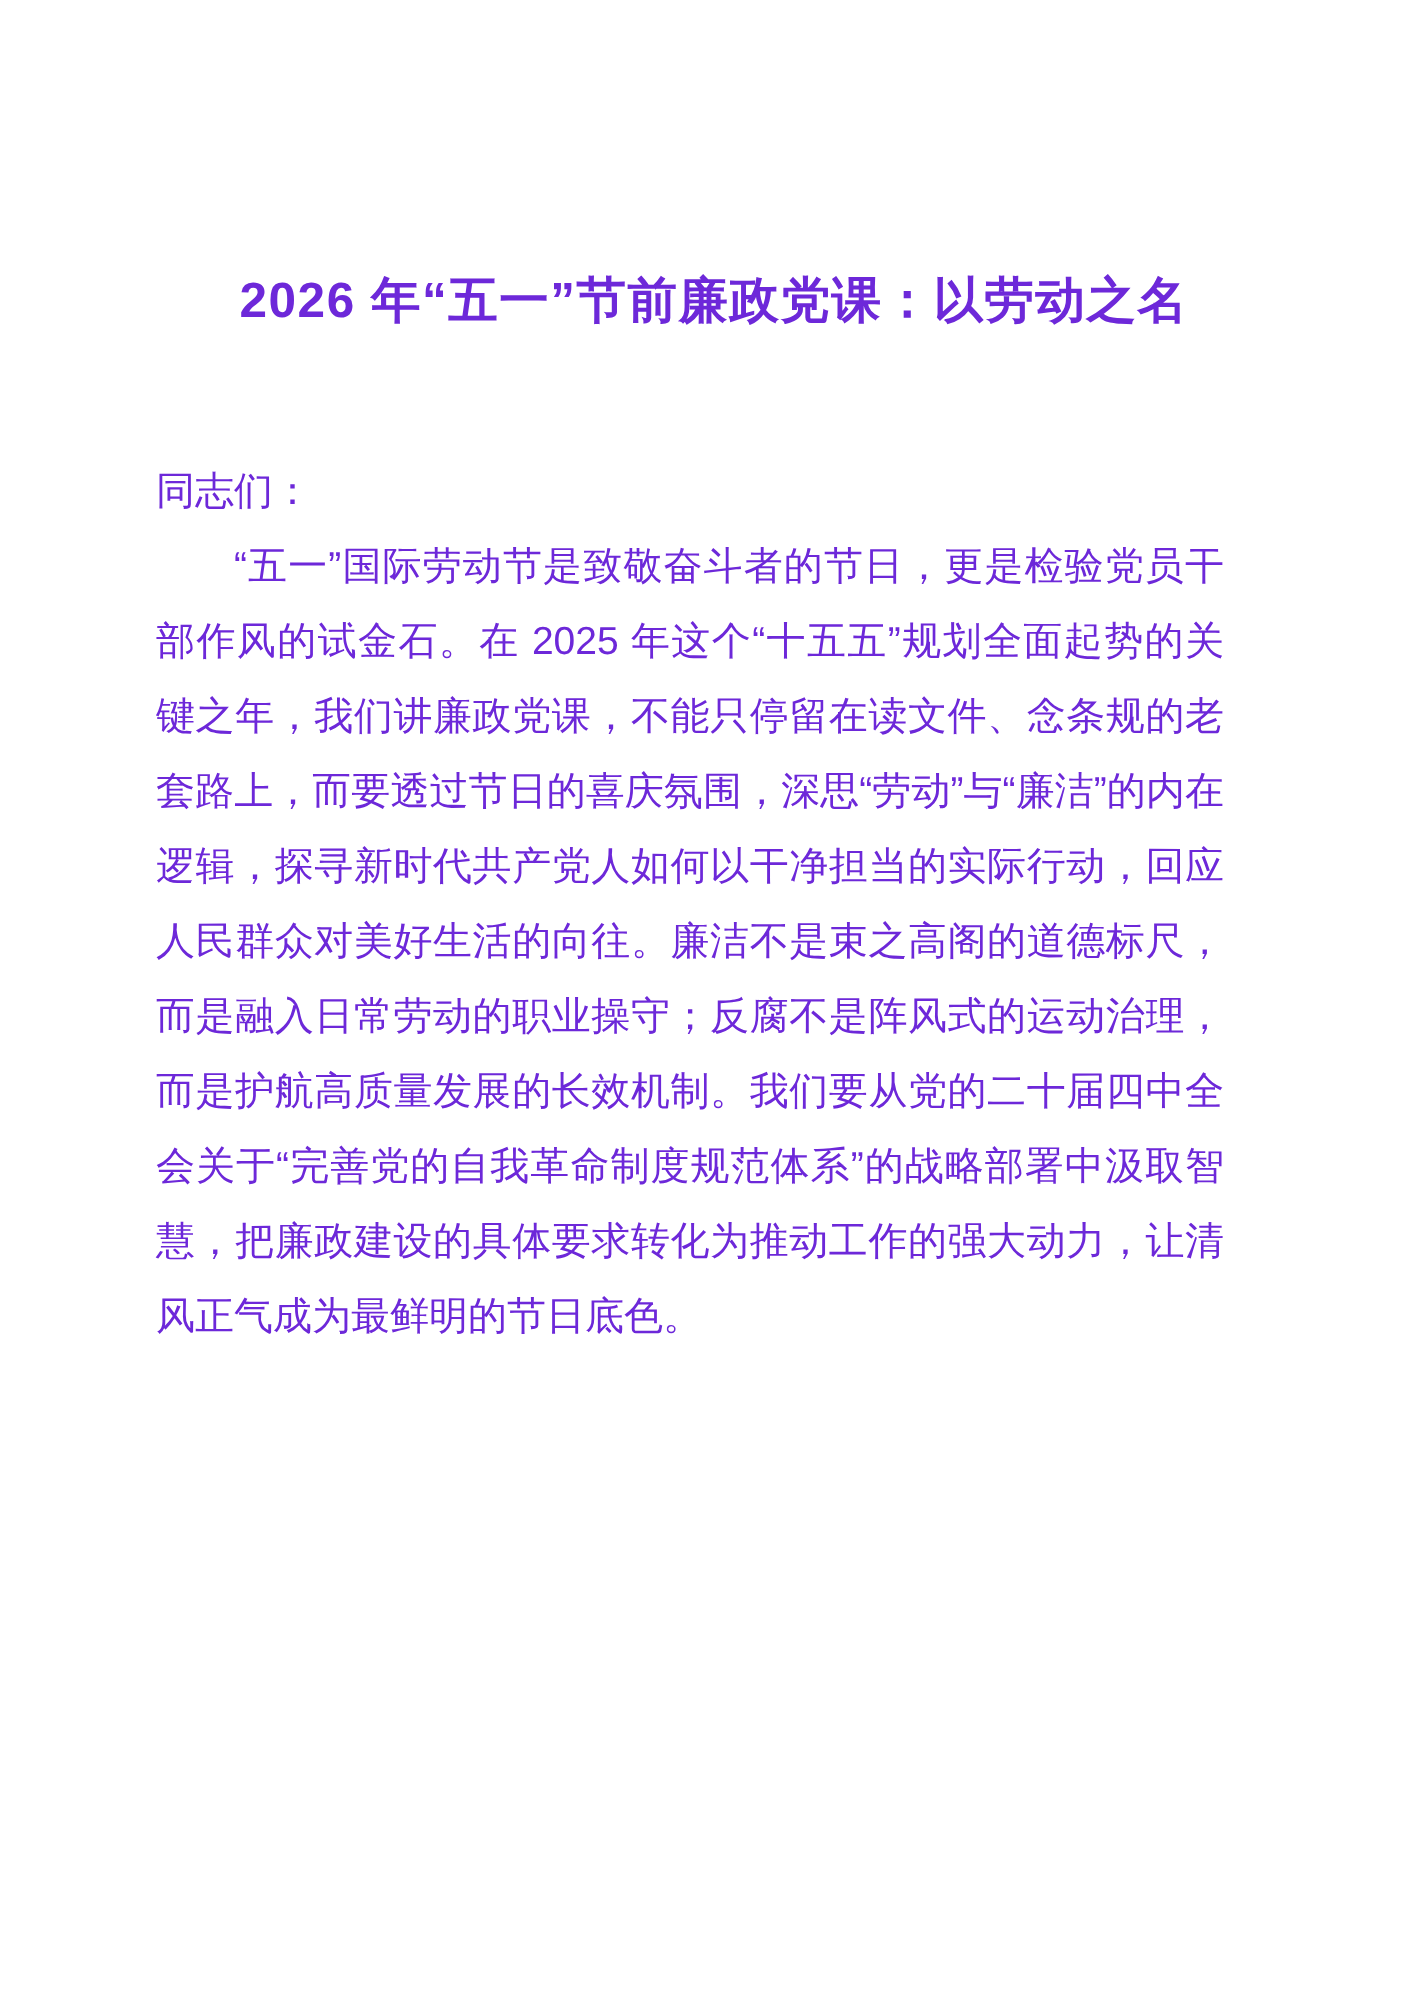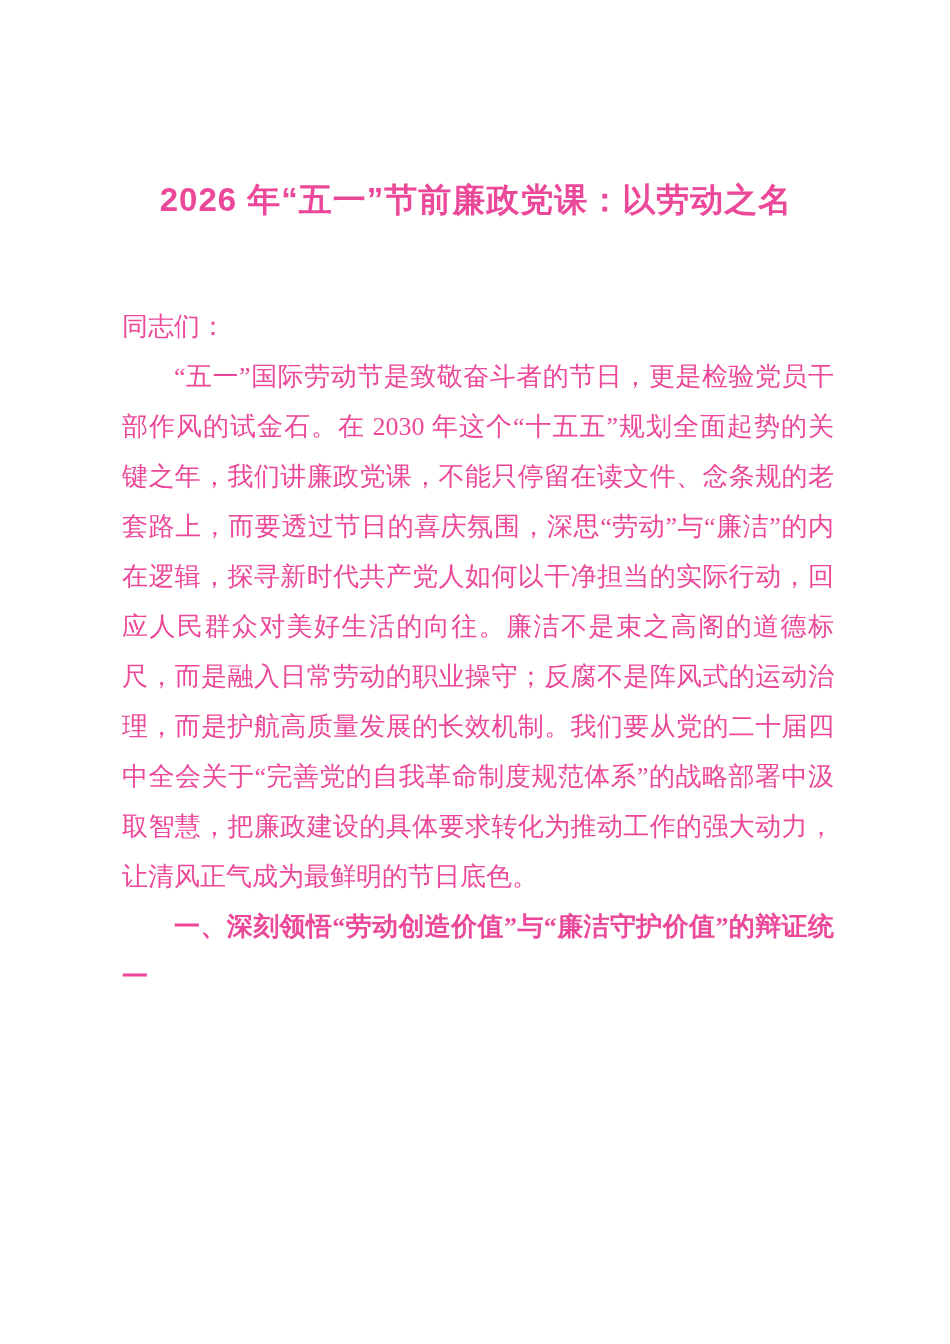--- a/index.html
+++ b/index.html
@@ -6,43 +6,42 @@
     margin: 0;
     padding: 0;
     background: #ffffff;
   }
   .page {
     position: relative;
     width: 950px;
     height: 1344px;
     background: #ffffff;
     overflow: hidden;
-    color: #ec4899;
+    color: #6d28d9;
     font-family: "Liberation Sans", sans-serif;
   }
   .doc-title {
     position: absolute;
     top: 175px;
     left: 120px;
     width: 712px;
     text-align: center;
     font-weight: bold;
     font-size: 33px;
     line-height: 50px;
     letter-spacing: 1px;
   }
   .doc-body {
     position: absolute;
     top: 302px;
-    left: 122px;
+    left: 104px;
     width: 712px;
     font-size: 26px;
     line-height: 50px;
     text-align: justify;
-    font-family: Liberation Serif, serif;
   }
   .doc-body p {
     margin: 0;
     padding: 0;
   }
   .doc-body p.indent {
     text-indent: 2em;
   }
   .doc-body p.bold {
     font-weight: bold;
@@ -52,17 +51,16 @@
 <body>
 
 <div class="page">
 
   <div class="doc-title">
     <div>2026 年“五一”节前廉政党课：以劳动之名</div>
   </div>
 
   <div class="doc-body">
     <p>同志们：</p>
-    <p class="indent">“五一”国际劳动节是致敬奋斗者的节日，更是检验党员干部作风的试金石。在 2030 年这个“十五五”规划全面起势的关键之年，我们讲廉政党课，不能只停留在读文件、念条规的老套路上，而要透过节日的喜庆氛围，深思“劳动”与“廉洁”的内在逻辑，探寻新时代共产党人如何以干净担当的实际行动，回应人民群众对美好生活的向往。廉洁不是束之高阁的道德标尺，而是融入日常劳动的职业操守；反腐不是阵风式的运动治理，而是护航高质量发展的长效机制。我们要从党的二十届四中全会关于“完善党的自我革命制度规范体系”的战略部署中汲取智慧，把廉政建设的具体要求转化为推动工作的强大动力，让清风正气成为最鲜明的节日底色。</p>
-    <p class="indent bold">一、深刻领悟“劳动创造价值”与“廉洁守护价值”的辩证统一</p>
+    <p class="indent">“五一”国际劳动节是致敬奋斗者的节日，更是检验党员干部作风的试金石。在 2025 年这个“十五五”规划全面起势的关键之年，我们讲廉政党课，不能只停留在读文件、念条规的老套路上，而要透过节日的喜庆氛围，深思“劳动”与“廉洁”的内在逻辑，探寻新时代共产党人如何以干净担当的实际行动，回应人民群众对美好生活的向往。廉洁不是束之高阁的道德标尺，而是融入日常劳动的职业操守；反腐不是阵风式的运动治理，而是护航高质量发展的长效机制。我们要从党的二十届四中全会关于“完善党的自我革命制度规范体系”的战略部署中汲取智慧，把廉政建设的具体要求转化为推动工作的强大动力，让清风正气成为最鲜明的节日底色。</p>
   </div>
 
 </div>
 
 </body></html>

